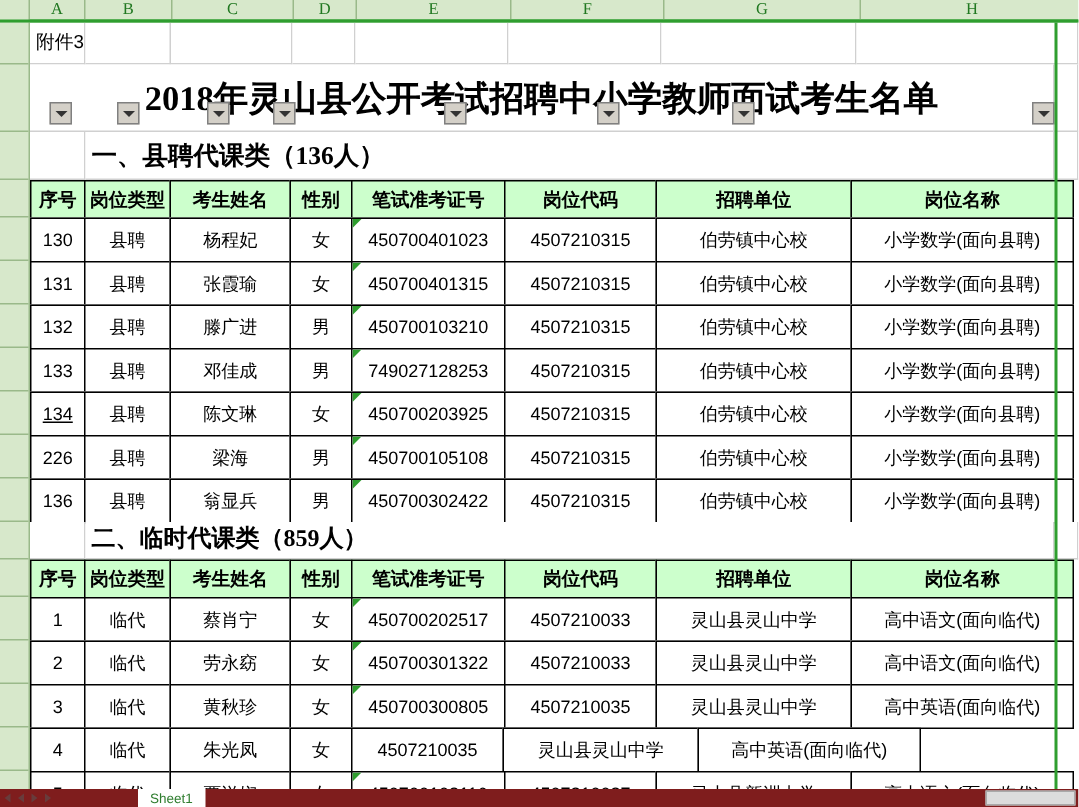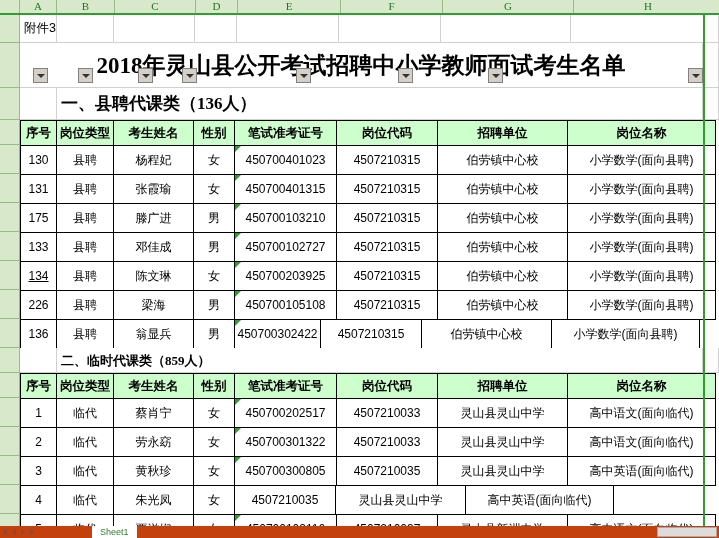--- a/index.html
+++ b/index.html
@@ -145,21 +145,21 @@
     color: #000;
     justify-content: center;
   }
   .sec1 {
     font-family: "Liberation Serif", "DejaVu Serif", serif;
     font-size: 17px;
     font-weight: bold;
   }
   .sec2 {
     font-family: "Liberation Serif", "DejaVu Serif", serif;
-    font-size: 13px;
+    font-size: 16px;
     font-weight: bold;
   }
   .attach {
     font-size: 12.5px;
     color: #000;
   }
 
   
   .filterbtn {
     position: absolute;
@@ -198,21 +198,21 @@
     background: #2f9e2f;
     z-index: 6;
   }
 
   
   .bottombar {
     position: absolute;
     left: 0; bottom: 0;
     width: 719px;
     height: 12px;
-    background: #c2410c;
+    background: #7f1d1d;
     display: flex;
     align-items: center;
     box-sizing: border-box;
   }
   .navarrows {
     display: flex;
     align-items: center;
     gap: 5px;
     padding-left: 3px;
     width: 92px;
@@ -390,21 +390,21 @@
           </div>
           <div class="cell tb" style="width: 131px;">
             <span>伯劳镇中心校</span>
           </div>
           <div class="cell tb" style="width: 149px;">
             <span>小学数学(面向县聘)</span>
           </div>
         </div>
         <div class="grow" style="height: 29px;">
           <div class="cell tb" style="width: 37px;">
-            <span>175</span>
+            <span>132</span>
           </div>
           <div class="cell tb" style="width: 58px;">
             <span>县聘</span>
           </div>
           <div class="cell tb" style="width: 81px;">
             <span>滕广进</span>
           </div>
           <div class="cell tb" style="width: 42px;">
             <span>男</span>
           </div>
@@ -430,21 +430,21 @@
             <span>县聘</span>
           </div>
           <div class="cell tb" style="width: 81px;">
             <span>邓佳成</span>
           </div>
           <div class="cell tb" style="width: 42px;">
             <span>男</span>
           </div>
           <div class="cell tb" style="width: 103px;">
             <span class="errtri"></span>
-            <span>450700102727</span>
+            <span>749027128253</span>
           </div>
           <div class="cell tb" style="width: 102px;">
             <span>4507210315</span>
           </div>
           <div class="cell tb" style="width: 131px;">
             <span>伯劳镇中心校</span>
           </div>
           <div class="cell tb" style="width: 149px;">
             <span>小学数学(面向县聘)</span>
           </div>
@@ -509,21 +509,21 @@
           </div>
           <div class="cell tb" style="width: 58px;">
             <span>县聘</span>
           </div>
           <div class="cell tb" style="width: 81px;">
             <span>翁显兵</span>
           </div>
           <div class="cell tb" style="width: 42px;">
             <span>男</span>
           </div>
-          <div class="cell tb" style="width: 87px;">
+          <div class="cell tb" style="width: 103px;">
             <span class="errtri"></span>
             <span>450700302422</span>
           </div>
           <div class="cell tb" style="width: 102px;">
             <span>4507210315</span>
           </div>
           <div class="cell tb" style="width: 131px;">
             <span>伯劳镇中心校</span>
           </div>
           <div class="cell tb" style="width: 149px;">

